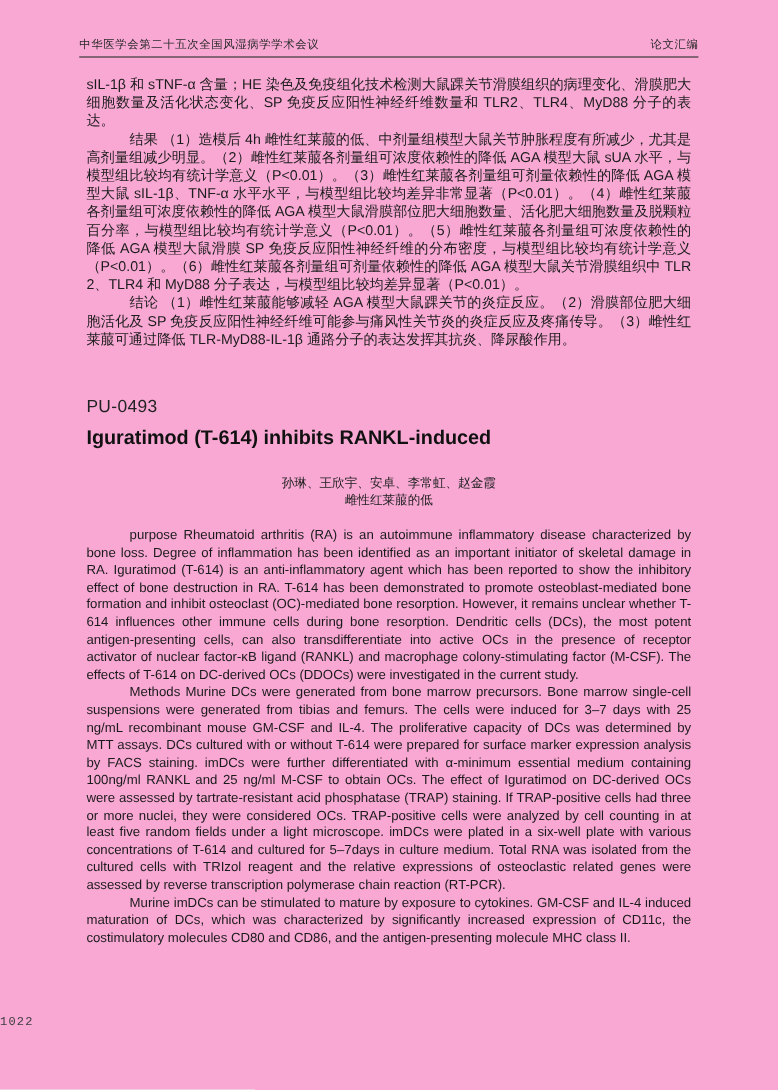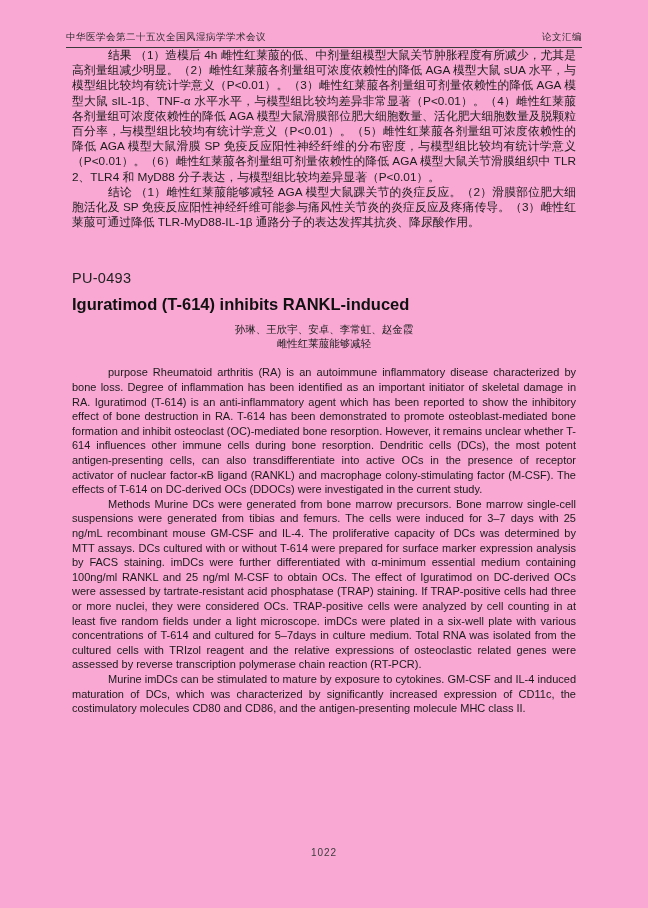--- a/index.html
+++ b/index.html
@@ -45,21 +45,21 @@
   }
   .title {
     margin: 7px 0 0 0;
     font-size: 16.5px;
     font-weight: bold;
     line-height: 23px;
     color: #111;
   }
   .title .tl { display: block; }
   .authors {
-    margin-top: 6px;
+    margin-top: 19px;
     text-align: center;
     font-size: 10.5px;
     line-height: 14px;
     color: #222;
   }
   .affil {
     text-align: center;
     font-size: 10.5px;
     line-height: 14px;
     color: #222;
@@ -70,55 +70,55 @@
     font-size: 11px;
     line-height: 14.6px;
     text-align: justify;
     color: #1a1a1a;
   }
   .footer {
     position: absolute;
     left: 0;
     right: 0;
     bottom: 50px;
-    text-align: center;
-    font-family: Liberation Sans, sans-serif;
+    font-family: Liberation Mono, monospace;
     font-size: 10px;
     color: #3c3c3c;
     letter-spacing: 1px;
     margin-top: 35px;
   }
 </style>
 </head>
 <body>
 
 <div class="page">
 
   <div class="hdr">
     <span>中华医学会第二十五次全国风湿病学学术会议</span>
     <span>论文汇编</span>
   </div>
 
   <div class="content">
 
+    <p class="zh first"><span>sIL-1β 和 sTNF-α 含量；HE 染色及免疫组化技术检测大鼠踝关节滑膜组织的病理变化、滑膜肥大细胞数量及活化状态变化、SP 免疫反应阳性神经纤维数量和 TLR2、TLR4、MyD88 分子的表达。</span></p>
 
     <p class="zh"><b class="sec-label">结果</b><span> （1）造模后 4h 雌性红莱菔的低、中剂量组模型大鼠关节肿胀程度有所减少，尤其是高剂量组减少明显。（2）雌性红莱菔各剂量组可浓度依赖性的降低 AGA 模型大鼠 sUA 水平，与模型组比较均有统计学意义（P&lt;0.01）。（3）雌性红莱菔各剂量组可剂量依赖性的降低 AGA 模型大鼠 sIL-1β、TNF-α 水平水平，与模型组比较均差异非常显著（P&lt;0.01）。（4）雌性红莱菔各剂量组可浓度依赖性的降低 AGA 模型大鼠滑膜部位肥大细胞数量、活化肥大细胞数量及脱颗粒百分率，与模型组比较均有统计学意义（P&lt;0.01）。（5）雌性红莱菔各剂量组可浓度依赖性的降低 AGA 模型大鼠滑膜 SP 免疫反应阳性神经纤维的分布密度，与模型组比较均有统计学意义（P&lt;0.01）。（6）雌性红莱菔各剂量组可剂量依赖性的降低 AGA 模型大鼠关节滑膜组织中 TLR2、TLR4 和 MyD88 分子表达，与模型组比较均差异显著（P&lt;0.01）。</span></p>
 
     <p class="zh"><b class="sec-label">结论</b><span> （1）雌性红莱菔能够减轻 AGA 模型大鼠踝关节的炎症反应。（2）滑膜部位肥大细胞活化及 SP 免疫反应阳性神经纤维可能参与痛风性关节炎的炎症反应及疼痛传导。（3）雌性红莱菔可通过降低 TLR-MyD88-IL-1β 通路分子的表达发挥其抗炎、降尿酸作用。</span></p>
 
     <div class="abstract">
 
       <div class="pu-id">PU-0493</div>
 
       <h1 class="title">
         <span class="tl">Iguratimod (T-614) inhibits RANKL-induced</span>
       </h1>
 
       <div class="authors">孙琳、王欣宇、安卓、李常虹、赵金霞</div>
-      <div class="affil">雌性红莱菔能够减轻</div>
+      <div class="affil">雌性红莱菔的低</div>
 
       <div class="en-body">
         <p class="en"><b class="sec-label">purpose</b><span> Rheumatoid arthritis (RA) is an autoimmune inflammatory disease characterized by bone loss. Degree of inflammation has been identified as an important initiator of skeletal damage in RA. Iguratimod (T-614) is an anti-inflammatory agent which has been reported to show the inhibitory effect of bone destruction in RA. T-614 has been demonstrated to promote osteoblast-mediated bone formation and inhibit osteoclast (OC)-mediated bone resorption. However, it remains unclear whether T-614 influences other immune cells during bone resorption. Dendritic cells (DCs), the most potent antigen-presenting cells, can also transdifferentiate into active OCs in the presence of receptor activator of nuclear factor-κB ligand (RANKL) and macrophage colony-stimulating factor (M-CSF). The effects of T-614 on DC-derived OCs (DDOCs) were investigated in the current study.</span></p>
 
         <p class="en"><b class="sec-label">Methods</b><span> Murine DCs were generated from bone marrow precursors. Bone marrow single-cell suspensions were generated from tibias and femurs. The cells were induced for 3–7 days with 25 ng/mL recombinant mouse GM-CSF and IL-4. The proliferative capacity of DCs was determined by MTT assays. DCs cultured with or without T-614 were prepared for surface marker expression analysis by FACS staining. imDCs were further differentiated with α-minimum essential medium containing 100ng/ml RANKL and 25 ng/ml M-CSF to obtain OCs. The effect of Iguratimod on DC-derived OCs were assessed by tartrate-resistant acid phosphatase (TRAP) staining. If TRAP-positive cells had three or more nuclei, they were considered OCs. TRAP-positive cells were analyzed by cell counting in at least five random fields under a light microscope. imDCs were plated in a six-well plate with various concentrations of T-614 and cultured for 5–7days in culture medium. Total RNA was isolated from the cultured cells with TRIzol reagent and the relative expressions of osteoclastic related genes were assessed by reverse transcription polymerase chain reaction (RT-PCR).</span></p>
 
         <p class="en"><b class="sec-label">Murine</b><span>  imDCs can be stimulated to mature by exposure to cytokines. GM-CSF and IL-4 induced maturation of DCs, which was characterized by significantly increased expression of CD11c, the costimulatory molecules CD80 and CD86, and the antigen-presenting molecule MHC class II.</span></p>
 
       </div>
 

